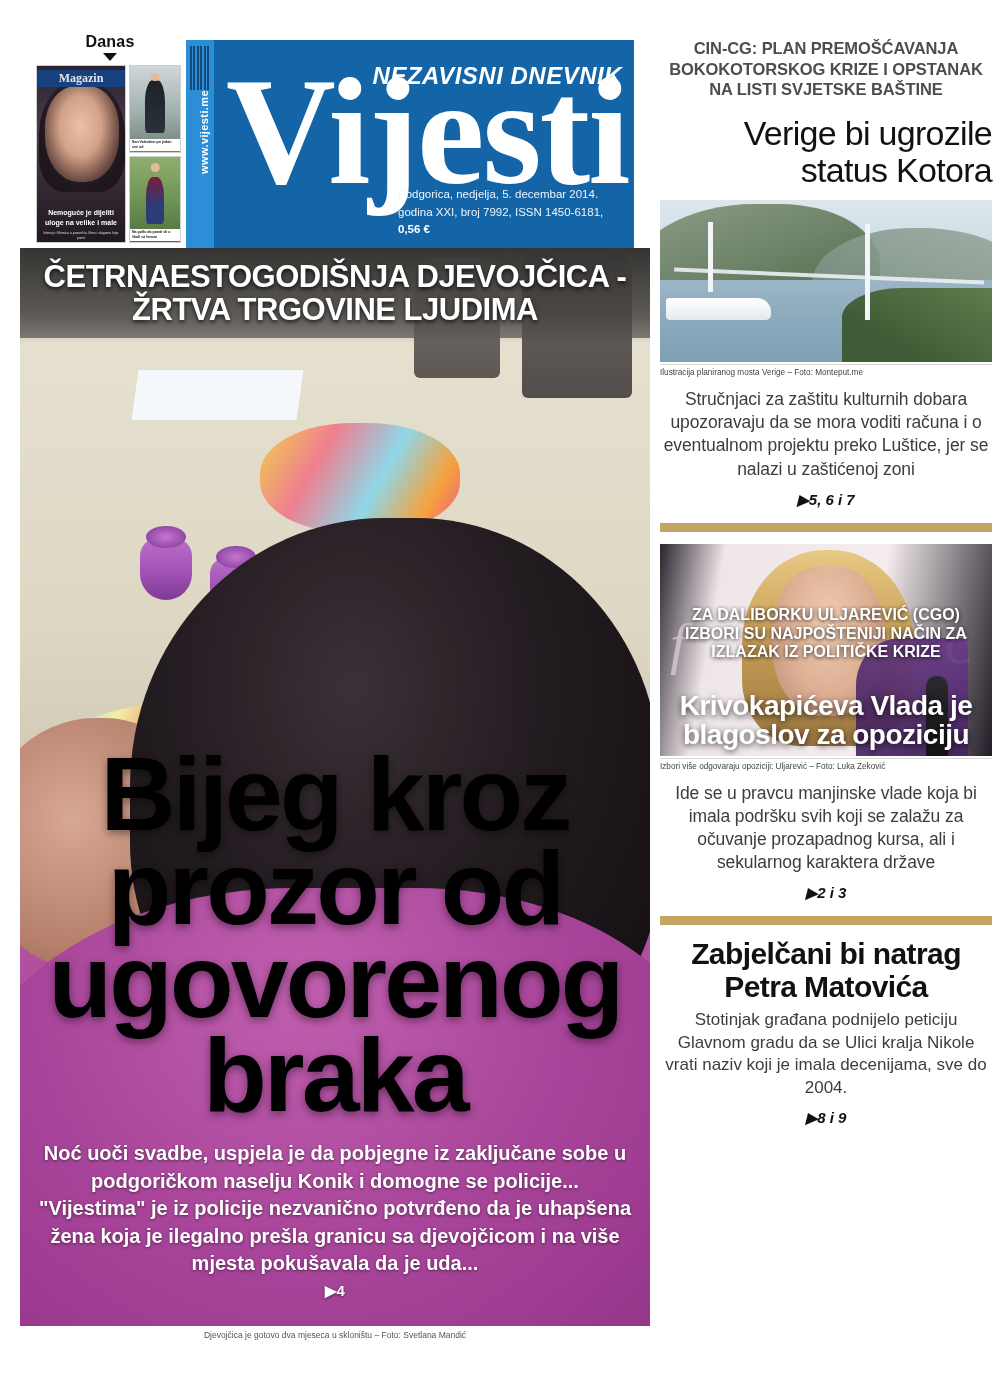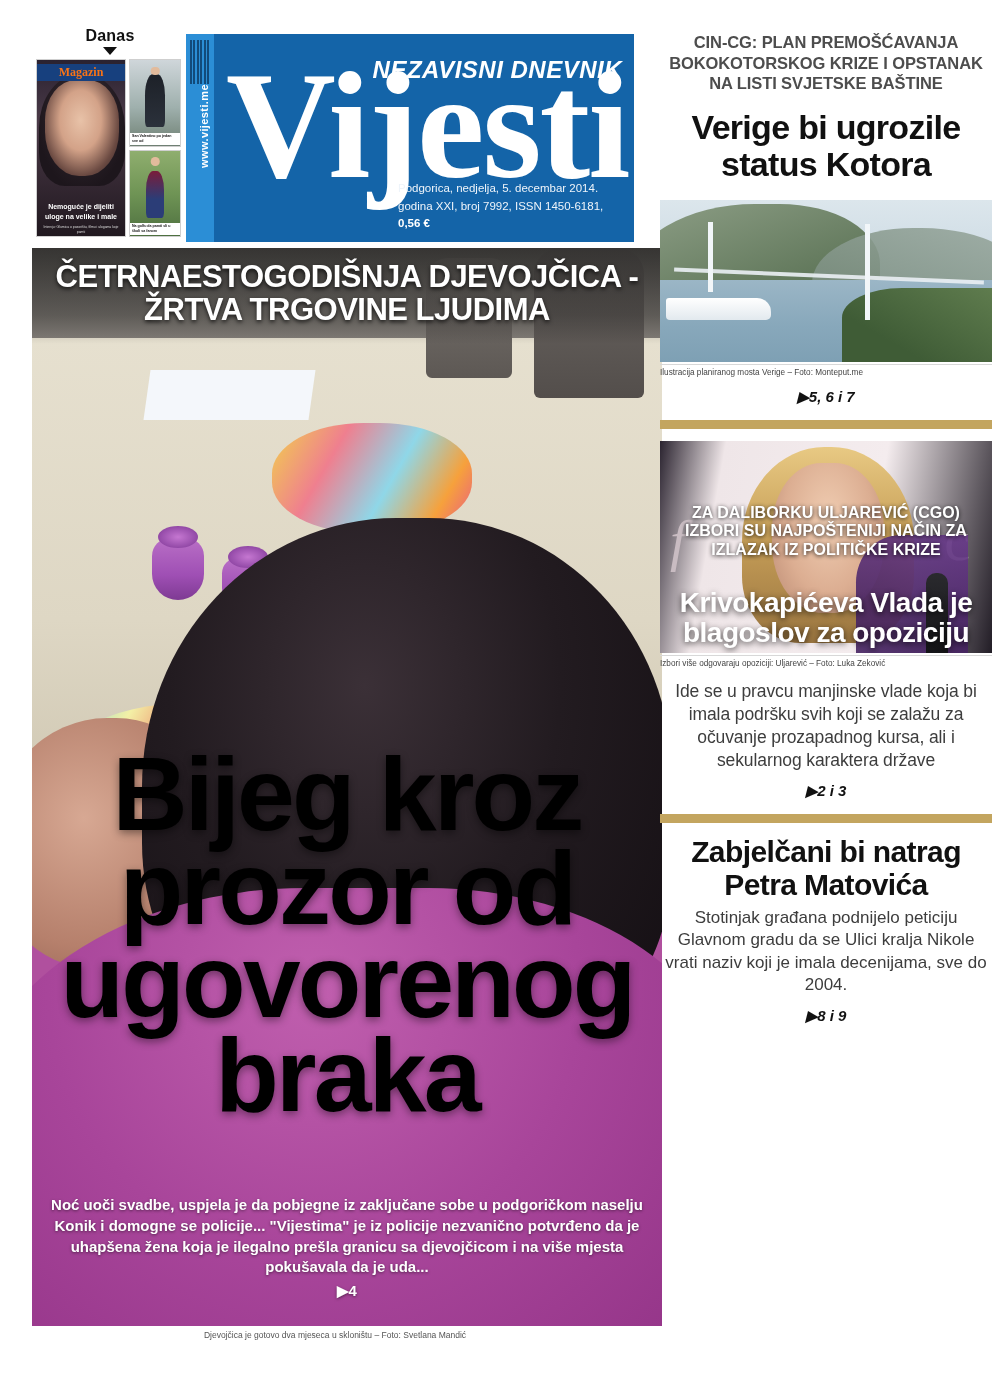--- a/index.html
+++ b/index.html
@@ -5,42 +5,42 @@
   * { margin:0; padding:0; box-sizing:border-box; }
   html,body { width:1000px; height:1388px; }
   body {
     font-family:"Liberation Sans", sans-serif;
     background:#ffffff;
     position:relative;
     overflow:hidden;
   }
 
   
-  .topbar { position:absolute; left:0; top:4px; width:1000px; height:240px; }
+  .topbar { position:absolute; left:0; top:10px; width:1000px; height:240px; }
 
   
   .promo { position:absolute; left:36px; top:24px; width:148px; height:214px; }
   .promo-label {
     font-size:16px; font-weight:bold; color:#111; text-align:center;
     letter-spacing:.2px; line-height:1;
   }
   .promo-arrow {
     width:0;height:0;margin:3px auto 4px auto;
     border-left:7px solid transparent;border-right:7px solid transparent;
     border-top:8px solid #111;
   }
   .promo-thumbs { display:flex; gap:3px; height:178px; }
   .thumb-main {
     width:90px; position:relative; overflow:hidden;
     background:linear-gradient(180deg,#2a2230 0%,#4b3a48 35%,#20181f 100%);
     border:1px solid #cfcfcf;
   }
   .mag-tag {
     position:absolute; left:0; top:4px; width:100%;
-    background:#17407e; color:#f97316; font-family:"Liberation Serif",serif;
+    background:#17407e; color:#e5e5e5; font-family:"Liberation Serif",serif;
     font-size:12px; font-weight:bold; text-align:center; padding:1px 12px;
     z-index:3;
   }
   .mag-face {
     position:absolute; left:8px; top:20px; width:74px; height:96px;
     background:radial-gradient(ellipse at 48% 42%, #e8c2a8 0%, #d3a288 38%, #6b4a42 70%, #241a20 100%);
     border-radius:42% 42% 46% 46%;
     z-index:2;
   }
   .mag-hair {
@@ -119,27 +119,27 @@
   .issue b { color:#fff; }
 
   
   .tr-kicker {
     position:absolute; left:660px; top:28px; width:332px;
     text-align:center; color:#4d4d4d;
     font-size:16.5px; font-weight:600; line-height:1.25; letter-spacing:-.1px;
   }
   .tr-head {
     position:absolute; left:660px; top:105px; width:332px;
-    text-align:center; color:#111;
-    font-size:34px; font-weight:bold; line-height:1.1; letter-spacing:-.7px;
+    text-align:right; color:#111;
+    font-size:34px; font-weight:normal; line-height:1.1; letter-spacing:-.7px;
   }
 
   
   .main-story {
-    position:absolute; left:32px; top:248px; width:630px; height:1078px;
+    position:absolute; left:20px; top:248px; width:630px; height:1078px;
     overflow:hidden;
     background:#b0509e;
   }
   .ph-top {
     position:absolute; left:0; top:0; width:100%; height:300px;
     background:linear-gradient(180deg,#6e6a65 0%,#8a857f 40%,#cfc9bf 100%);
   }
   .ph-desk {
     position:absolute; left:0; top:90px; width:100%; height:470px;
     background:linear-gradient(180deg,#e6e0cf 0%,#ded7c4 60%,#cfc7b2 100%);
@@ -200,21 +200,21 @@
   .main-head {
     position:absolute; left:0; top:500px; width:100%;
     text-align:center; color:#000000;
     font-size:104px; font-weight:bold; line-height:.90; letter-spacing:-2.8px;
     text-shadow:0 3px 8px rgba(0,0,0,.42);
     padding:0 16px;
   }
   .main-deck {
     position:absolute; left:0; bottom:48px; width:100%;
     text-align:center; color:#fff;
-    font-size:15px; font-weight:bold; line-height:1.38;
+    font-size:20px; font-weight:bold; line-height:1.38;
     text-shadow:0 1px 3px rgba(0,0,0,.5);
     padding:0 18px;
   }
   .main-page {
     position:absolute; left:0; bottom:26px; width:100%;
     text-align:center; color:#fff; font-size:15px; font-weight:bold;
     text-shadow:0 1px 3px rgba(0,0,0,.5);
   }
   .main-caption {
     position:absolute; left:20px; top:1330px; width:630px;
@@ -413,20 +413,21 @@
       <div class="pb-hill-l"></div>
       <div class="pb-hill-r"></div>
       <div class="pb-water"></div>
       <div class="pb-green"></div>
       <div class="pb-deck"></div>
       <div class="pb-pylon" style="left:48px;top:22px;height:70px;"></div>
       <div class="pb-pylon" style="left:205px;top:24px;height:96px;"></div>
       <div class="pb-ship"></div>
     </div>
     <div class="cap">Ilustracija planiranog mosta Verige – Foto: Monteput.me</div>
+    <div class="lede">Stručnjaci za zaštitu kulturnih dobara upozoravaju da se mora voditi računa i o eventualnom projektu preko Luštice, jer se nalazi u zaštićenoj zoni</div>
     <div class="pages">▶5, 6 i 7</div>
   </div>
 
   <div class="divider"></div>
 
   <div>
     <div class="photo-uljarevic">
       <div class="pu-bg"></div>
       <div class="pu-logo-f">f</div>
       <div class="pu-logo-c">c</div>

